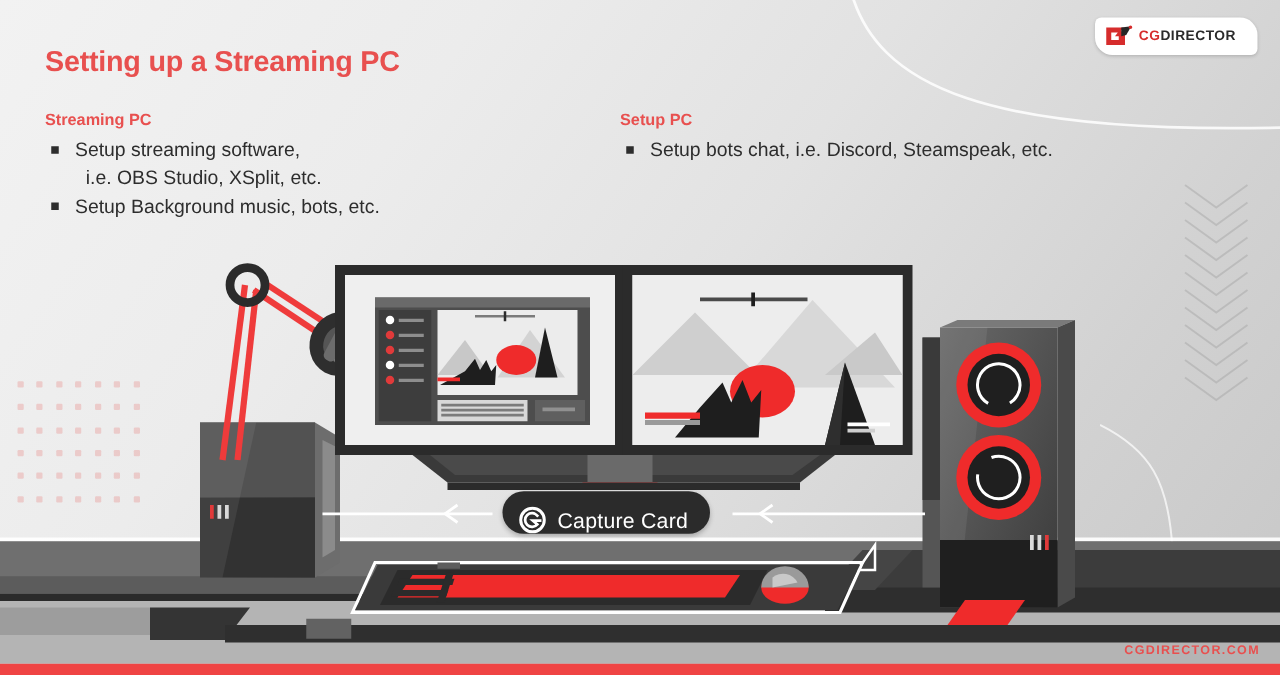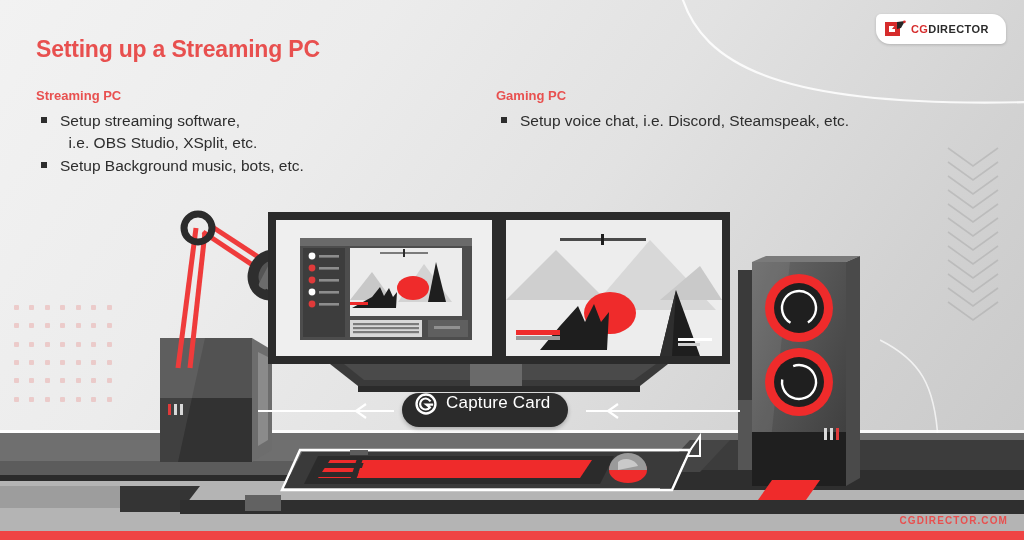--- a/index.html
+++ b/index.html
@@ -40,21 +40,21 @@
   .logo .mark{width:22px;height:18px;position:relative;flex:0 0 auto;}
   .logo .txt{font-size:11px;font-weight:bold;letter-spacing:.4px;white-space:nowrap;}
   .logo .txt .cg{color:#d62c2c;}
   .logo .txt .dir{color:#2b2b2b;margin-top:12px;}
 
   
   .scene{position:absolute;left:0;top:0;width:1024px;height:540px;}
 
   
   .pill{position:absolute;left:402px;top:393px;height:34px;background:#2b2b2b;
-    border-radius:17px;display:flex;align-items:flex-start;gap:9px;padding:0 18px 0 13px;
+    border-radius:17px;display:flex;align-items:flex-end;gap:9px;padding:0 18px 0 13px;
     color:#fff;font-size:17px;letter-spacing:.2px;box-shadow:0 2px 4px rgba(0,0,0,.25);}
   .pill .elg{width:22px;height:22px;flex:0 0 auto;}
 
   .wm{position:absolute;right:16px;bottom:14px;color:#e8504f;font-size:10px;
     font-weight:bold;letter-spacing:1.1px;}
 </style>
 </head>
 <body>
 
 <div class="stage">
@@ -134,23 +134,23 @@
     <div class="sub">Streaming PC</div>
     <ul class="bul">
       <li>
         <span>Setup streaming software,<br>&nbsp;&nbsp;i.e. OBS Studio, XSplit, etc.</span>
       </li>
       <li>Setup Background music, bots, etc.</li>
     </ul>
   </div>
 
   <div class="col right">
-    <div class="sub">Gaming PC</div>
+    <div class="sub">Setup PC</div>
     <ul class="bul">
-      <li>Setup voice chat, i.e. Discord, Steamspeak, etc.</li>
+      <li>Setup bots chat, i.e. Discord, Steamspeak, etc.</li>
     </ul>
   </div>
 
   <div class="logo">
     <svg class="mark" viewBox="0 0 22 18">
       <path d="M1 2 H15 L12 6 H5 V12 H11 V9 H8 L11 5 H16 V16 H1 Z" fill="#d62c2c"></path>
       <path d="M13 2 L21 1 L17 8 L13 9 Z" fill="#262626"></path>
       <circle cx="20.4" cy="1.8" r="1.4" fill="#d62c2c"></circle>
     </svg>
     <div class="txt">

